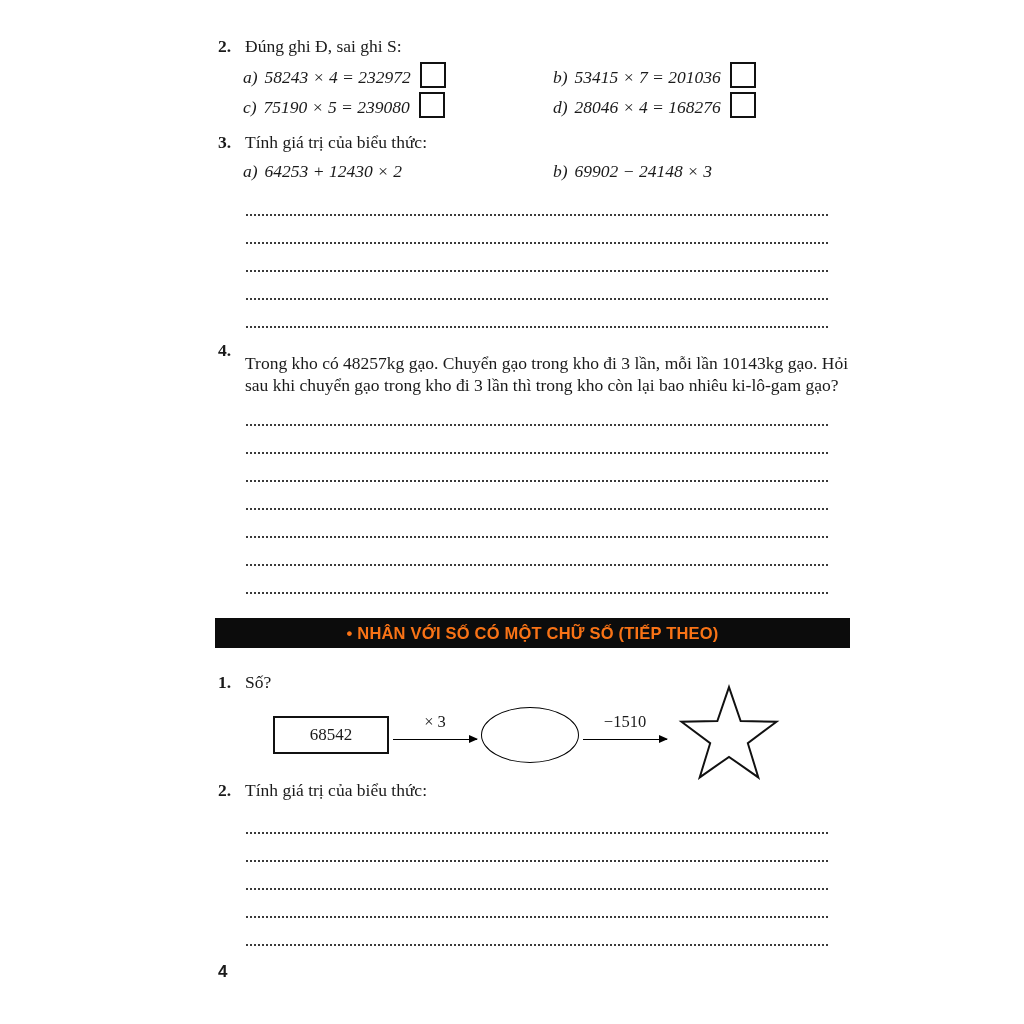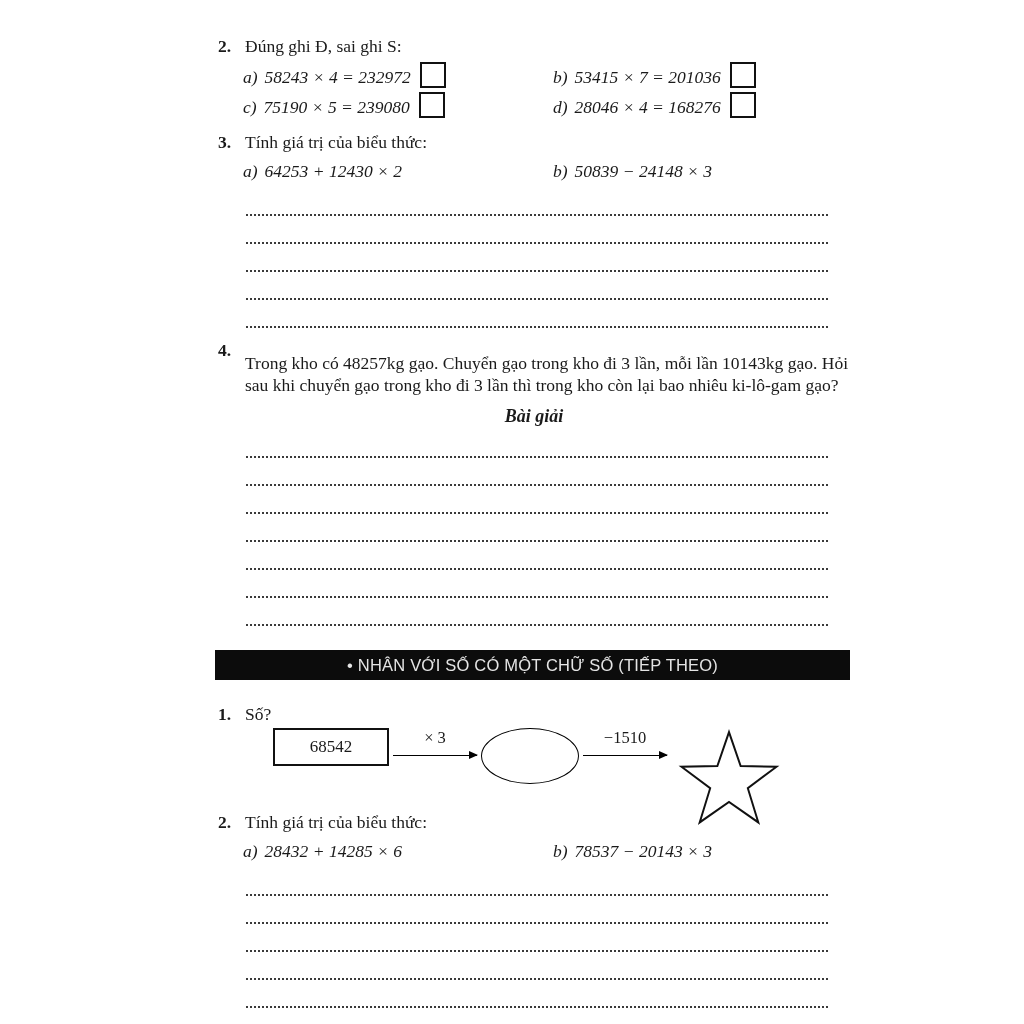--- a/index.html
+++ b/index.html
@@ -36,30 +36,30 @@
     border-bottom:2px dotted #3a3a3a;
   }
   .problem{display:flex; margin-top:12px;}
   .problem-text{flex:1; text-align:justify; line-height:22px; padding-right:2px;margin-top:12px;}
   .solution-title{
     text-align:center; font-weight:bold; font-style:italic;
     margin-top:8px; line-height:24px; font-size:18px;
   }
   .banner{
     margin-top:24px; margin-left:-3px;
-    background:#0c0c0c; color:#e5e5e5;
+    background:#0c0c0c; color:#f97316;
     height:30px; line-height:30px;
     text-align:center;
     font-family:"Liberation Sans", sans-serif;
-    font-weight:normal; font-size:16.5px; letter-spacing:0.2px;
+    font-weight:bold; font-size:16.5px; letter-spacing:0.2px;
   }
   .sec1-row{display:flex; align-items:baseline; line-height:24px; margin-top:22px;}
   .diagram{
     position:relative;
-    display:flex; align-items:flex-start;
+    display:flex; align-items:center;
     height:78px; margin-left:55px; margin-top:2px;
   }
   .start-box{
     width:112px; height:34px;
     border:2px solid #111;
     display:flex; align-items:center; justify-content:center;
     font-size:17px;
   }
   .arrow{height:46px; width:92px; position:relative; flex:0 0 92px;}
   .arrow-label{
@@ -119,36 +119,35 @@
 
     <div class="h-row" style="margin-top:8px;">
       <span class="num">3.</span>
       <span>Tính giá trị của biểu thức:</span>
     </div>
     <div class="two-col" style="line-height:26px;">
       <div class="col-a">
         <span class="expr-lbl">a)</span><span>64253 + 12430 × 2</span>
       </div>
       <div class="col-b">
-        <span class="expr-lbl">b)</span><span>50839 − 24148 × 3</span>
+        <span class="expr-lbl">b)</span><span>69902 − 24148 × 3</span>
       </div>
     </div>
     <div class="lines">
       <div class="dline"></div>
       <div class="dline"></div>
       <div class="dline"></div>
       <div class="dline"></div>
       <div class="dline"></div>
     </div>
 
     <div class="problem">
       <span class="num">4.</span>
       <div class="problem-text">Trong kho có 48257kg gạo. Chuyển gạo trong kho đi 3 lần, mỗi lần 10143kg gạo. Hỏi sau khi chuyển gạo trong kho đi 3 lần thì trong kho còn lại bao nhiêu ki-lô-gam gạo?</div>
     </div>
-    <div class="solution-title">Bài giải</div>
     <div class="lines" style="margin-top:2px;">
       <div class="dline"></div>
       <div class="dline"></div>
       <div class="dline"></div>
       <div class="dline"></div>
       <div class="dline"></div>
       <div class="dline"></div>
       <div class="dline"></div>
     </div>
 
@@ -177,28 +176,20 @@
       </div>
       <svg class="star" width="112" height="104" viewBox="0 0 100 100">
         <polygon points="50,4 61.2,36.6 95.7,37.2 68.1,57.9 78.2,90.8 50,71 21.8,90.8 31.9,57.9 4.3,37.2 38.8,36.6" fill="#ffffff" stroke="#111111" stroke-width="1.9" stroke-linejoin="miter"></polygon>
       </svg>
     </div>
 
     <div class="h-row" style="margin-top:4px;">
       <span class="num">2.</span>
       <span>Tính giá trị của biểu thức:</span>
     </div>
-    <div class="two-col" style="line-height:26px;">
-      <div class="col-a">
-        <span class="expr-lbl">a)</span><span>28432 + 14285 × 6</span>
-      </div>
-      <div class="col-b">
-        <span class="expr-lbl">b)</span><span>78537 − 20143 × 3</span>
-      </div>
-    </div>
     <div class="lines">
       <div class="dline"></div>
       <div class="dline"></div>
       <div class="dline"></div>
       <div class="dline"></div>
       <div class="dline"></div>
     </div>
 
     <div class="pagenum">4</div>
 

